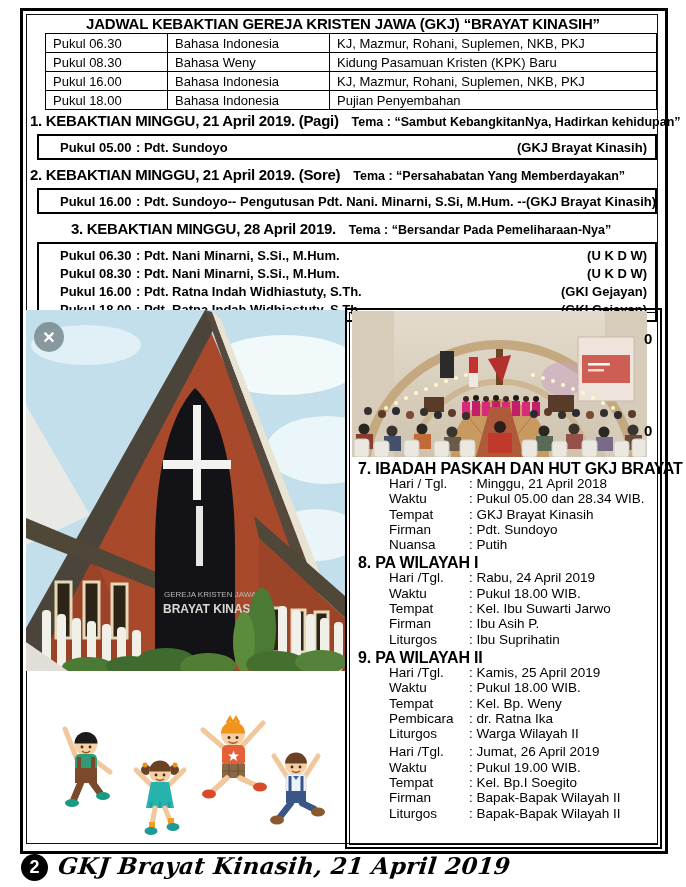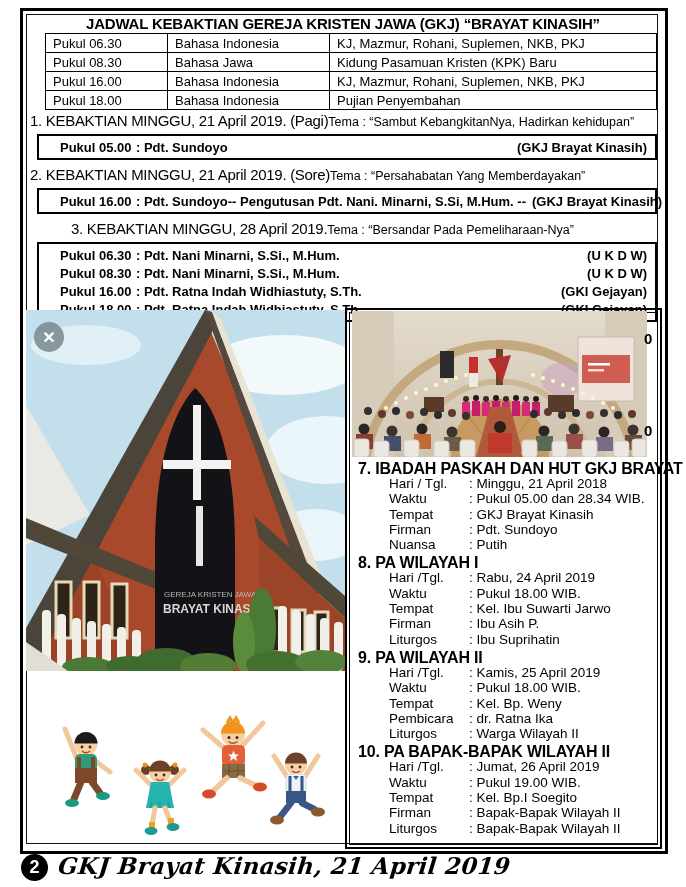--- a/index.html
+++ b/index.html
@@ -16,29 +16,29 @@
   
   .title{left:30px;top:15px;width:626px;text-align:center;font-weight:bold;font-size:15px;letter-spacing:-0.2px;}
 
   
   table.sched{position:absolute;left:45px;top:33px;width:612px;border-collapse:collapse;}
   table.sched td{border:1.5px solid #000;height:18px;padding:0 4px 0 7px;font-size:13px;white-space:nowrap;}
   td.c1{width:110px;} td.c2{width:150px;}
 
   
   .services{left:30px;top:112px;width:629px;}
-  .svc-h{display:flex;align-items:baseline;font-weight:normal;line-height:17px;white-space:nowrap;}
+  .svc-h{display:flex;align-items:baseline;gap:13px;font-weight:bold;line-height:17px;white-space:nowrap;}
   .svc-h .big{font-size:15px;letter-spacing:-0.3px;}
   .svc-h .tema{font-size:12.5px;}
   .svc-box{border:2px solid #000;margin:3px 2px 6px 7px;padding:2px 8px;font-weight:bold;font-size:13px;}
   .svc-row{display:flex;align-items:center;height:18px;white-space:nowrap;padding-left:13px;}
   .svc-row .t{width:76px;flex:none;}
   .svc-row .sp{flex:1;}
   .svc-row .note{flex:1;text-align:right;}
-  .svc-row .v{margin-left:6px;}
+  .svc-row .v{margin-left:0;}
   .mt2{margin-top:2px;} .mt3{margin-top:3px;margin-left:41px;}
 
   
   .photo-l{left:26px;top:310px;width:319px;height:361px;overflow:hidden;background:#c2dfeb;}
   .close-btn{left:8px;top:12px;width:30px;height:30px;border-radius:50%;background:rgba(122,140,147,.88);
     color:#fff;font-size:16px;font-weight:bold;display:flex;align-items:center;justify-content:center;cursor:pointer;}
 
   
   .ibox{left:345px;top:308px;width:313px;height:537px;border:2px solid #000;}
   .ibox-inner{position:absolute;left:2px;top:2px;right:2px;bottom:2px;border:1px solid #000;}
@@ -75,21 +75,21 @@
 
 <table class="sched">
   <tbody>
       <tr>
     <td class="c1">Pukul 06.30</td>
     <td class="c2">Bahasa Indonesia</td>
     <td>KJ, Mazmur,  Rohani,  Suplemen, NKB, PKJ</td>
   </tr>
   <tr>
     <td class="c1">Pukul 08.30</td>
-    <td class="c2">Bahasa Jawa</td>
+    <td class="c2">Bahasa Weny</td>
     <td>Kidung Pasamuan Kristen (KPK) Baru</td>
   </tr>
   <tr>
     <td class="c1">Pukul 16.00</td>
     <td class="c2">Bahasa Indonesia</td>
     <td>KJ, Mazmur,  Rohani,  Suplemen, NKB, PKJ</td>
   </tr>
   <tr>
     <td class="c1">Pukul 18.00</td>
     <td class="c2">Bahasa Indonesia</td>
@@ -442,21 +442,20 @@
         <span class="flabel">Pembicara</span>
         <span>: dr. Ratna Ika</span>
       </div>
     <div class="frow">
         <span class="flabel">Liturgos</span>
         <span>: Warga Wilayah II</span>
       </div>
   </div>
 
   <div class="isec">
-    <div class="isec-h">10. PA BAPAK-BAPAK WILAYAH II</div>
     <div class="frow">
         <span class="flabel">Hari /Tgl.</span>
         <span>: Jumat,  26 April 2019</span>
       </div>
     <div class="frow">
         <span class="flabel">Waktu</span>
         <span>: Pukul 19.00 WIB.</span>
       </div>
     <div class="frow">
         <span class="flabel">Tempat</span>

